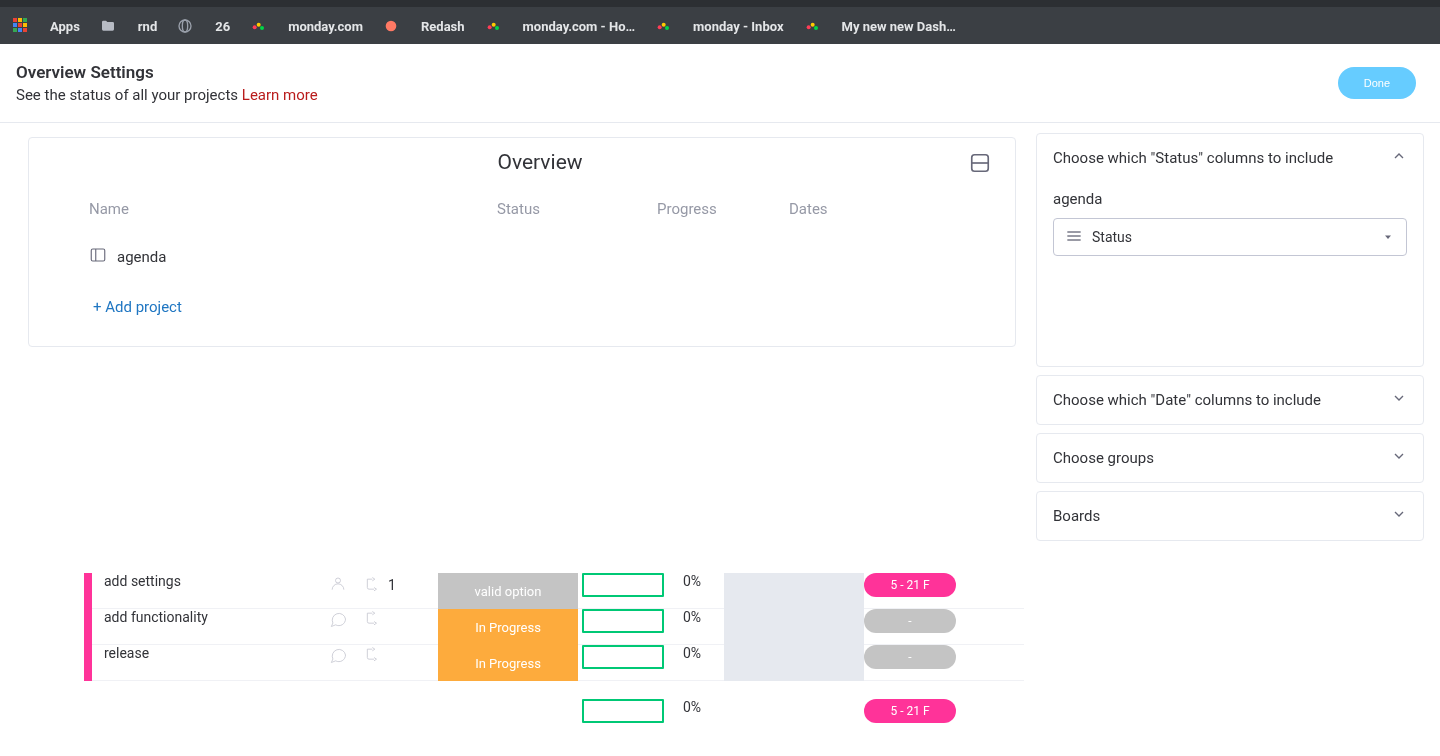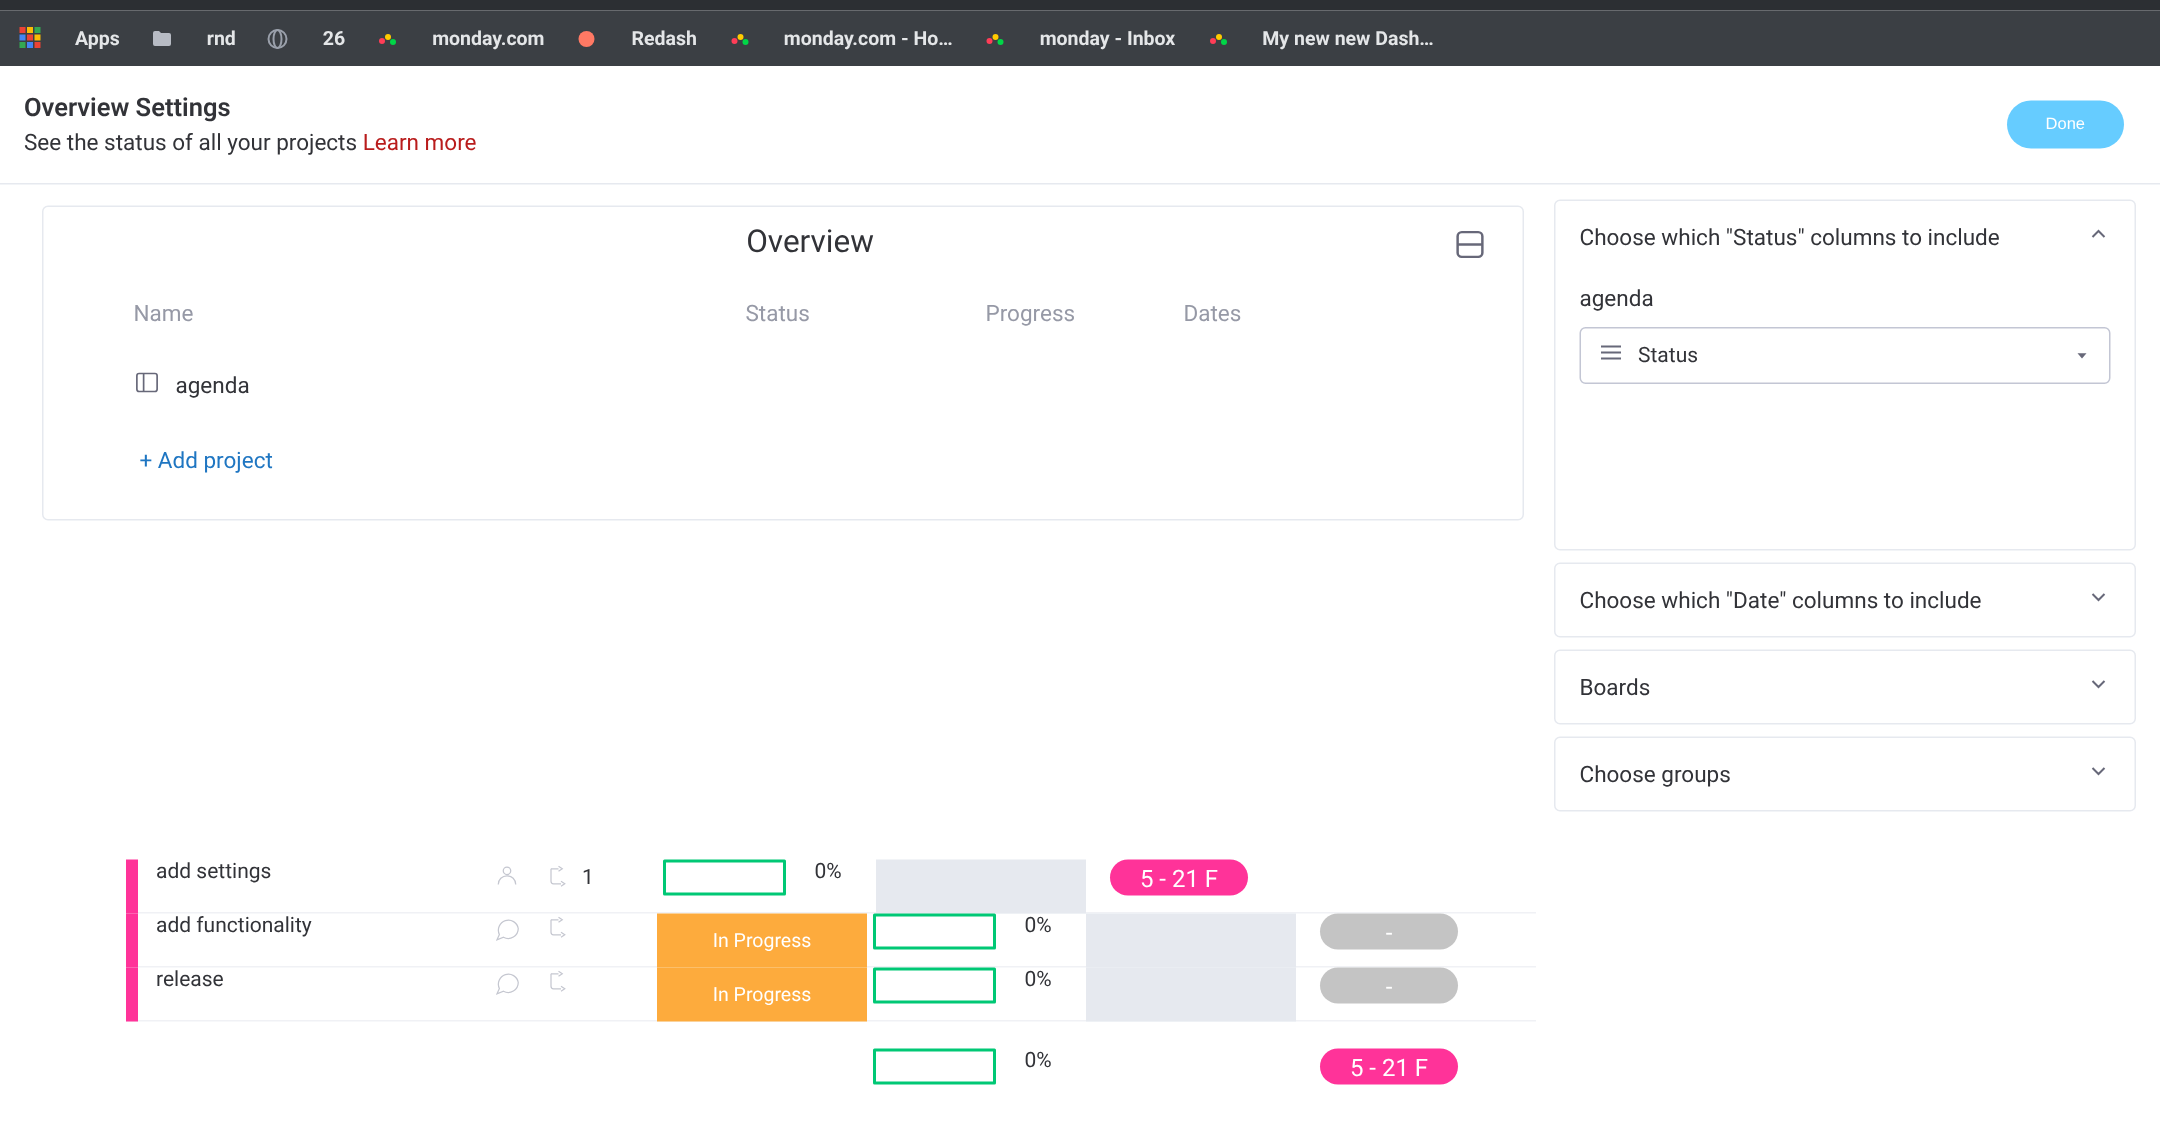--- a/index.html
+++ b/index.html
@@ -52,21 +52,21 @@
   .row-icons svg { width: 20px; height: 20px; stroke: #c5c7d0; fill: none; }
   .subitems { display:flex; align-items:center; gap:4px; font-size:14px; color:#323338; }
   .status-cell { width: 140px; height: 36px; display: flex; align-items: center; justify-content: center; color: #fff; font-size: 13px; }
   .status-valid { background: #c4c4c4; }
   .status-inprogress { background: #fdab3d; }
   .empty-cell { width: 140px; }
   .bar-cell { width: 90px; display:flex; align-items:center; justify-content:center; }
   .ratio-bar { width: 82px; height: 24px; border: 2px solid #00c875; background: #fff; border-radius:1px; }
   .pct-cell { width: 48px; text-align:center; font-size: 14px; color: #323338; }
   .grey-cell { width: 140px; height: 36px; background: #e6e9ef; margin-left: 8px; }
-  .date-cell { width: 92px; height: 24px; border-radius: 12px; display: flex; align-items: center; justify-content: center; color: #fff; font-size: 16px; margin-left: 16px; }
+  .date-cell { width: 92px; height: 24px; border-radius: 12px; display: flex; align-items: center; justify-content: center; color: #fff; font-size: 12px; margin-left: 0; }
   .date-pink { background: #ff3399; }
   .date-grey { background: #c4c4c4; }
   
   .panel { border: 1px solid #e6e9ef; border-radius: 4px; margin-bottom: 8px; background: #fff; }
   .panel-header { display: flex; align-items: center; justify-content: space-between; padding: 14px 16px; cursor: pointer; font-size: 15px; color: #323338; }
   .chev svg { width: 16px; height: 16px; stroke: #676879; stroke-width: 2; fill: none; }
   .panel-body { padding: 2px 16px 110px 16px; }
   .panel-body .field-label { font-size: 15px; color: #323338; margin-bottom: 10px; margin-top: 6px; }
   .dropdown { border: 1px solid #c3c6d4; border-radius: 4px; height: 38px; display: flex; align-items: center; justify-content: space-between; padding: 0 12px; cursor: pointer; }
   .dropdown .dd-left { display: flex; align-items: center; gap: 10px; font-size: 14px; color: #323338; }
@@ -206,20 +206,21 @@
       <span class="subitems">
               <svg viewBox="0 0 24 24">
                 <path d="M4 5h6"></path>
                 <path d="M4 5v10a2 2 0 0 0 2 2h6"></path>
                 <path d="M10 3l3 2-3 2"></path>
                 <path d="M12 15l3 2-3 2"></path>
               </svg>
               <span>1</span>
             </span>
     </div>
+    <div class="status-cell status-valid">valid option</div>
     <div class="bar-cell">
             <div class="ratio-bar"></div>
           </div>
     <div class="pct-cell">0%</div>
     <div class="grey-cell"></div>
     <div class="date-cell date-pink">5 - 21 F</div>
         </div>
         <div class="task-row">
     <div class="row-color"></div>
     <div class="row-name">add functionality</div>
@@ -307,28 +308,28 @@
       <div class="panel">
         <div class="panel-header">
       <span>Choose which "Date" columns to include</span>
       <span class="chev"><svg viewBox="0 0 24 24">
               <polyline points="6 9 12 15 18 9"></polyline>
             </svg></span>
     </div>
       </div>
       <div class="panel">
         <div class="panel-header">
+      <span>Choose groups</span>
+      <span class="chev"><svg viewBox="0 0 24 24">
+              <polyline points="6 9 12 15 18 9"></polyline>
+            </svg></span>
+    </div>
+      </div>
+      <div class="panel">
+        <div class="panel-header">
       <span>Boards</span>
       <span class="chev"><svg viewBox="0 0 24 24">
               <polyline points="6 9 12 15 18 9"></polyline>
             </svg></span>
     </div>
       </div>
-      <div class="panel">
-        <div class="panel-header">
-      <span>Choose groups</span>
-      <span class="chev"><svg viewBox="0 0 24 24">
-              <polyline points="6 9 12 15 18 9"></polyline>
-            </svg></span>
-    </div>
-      </div>
     </div>
 </div>
 
 </body></html>

